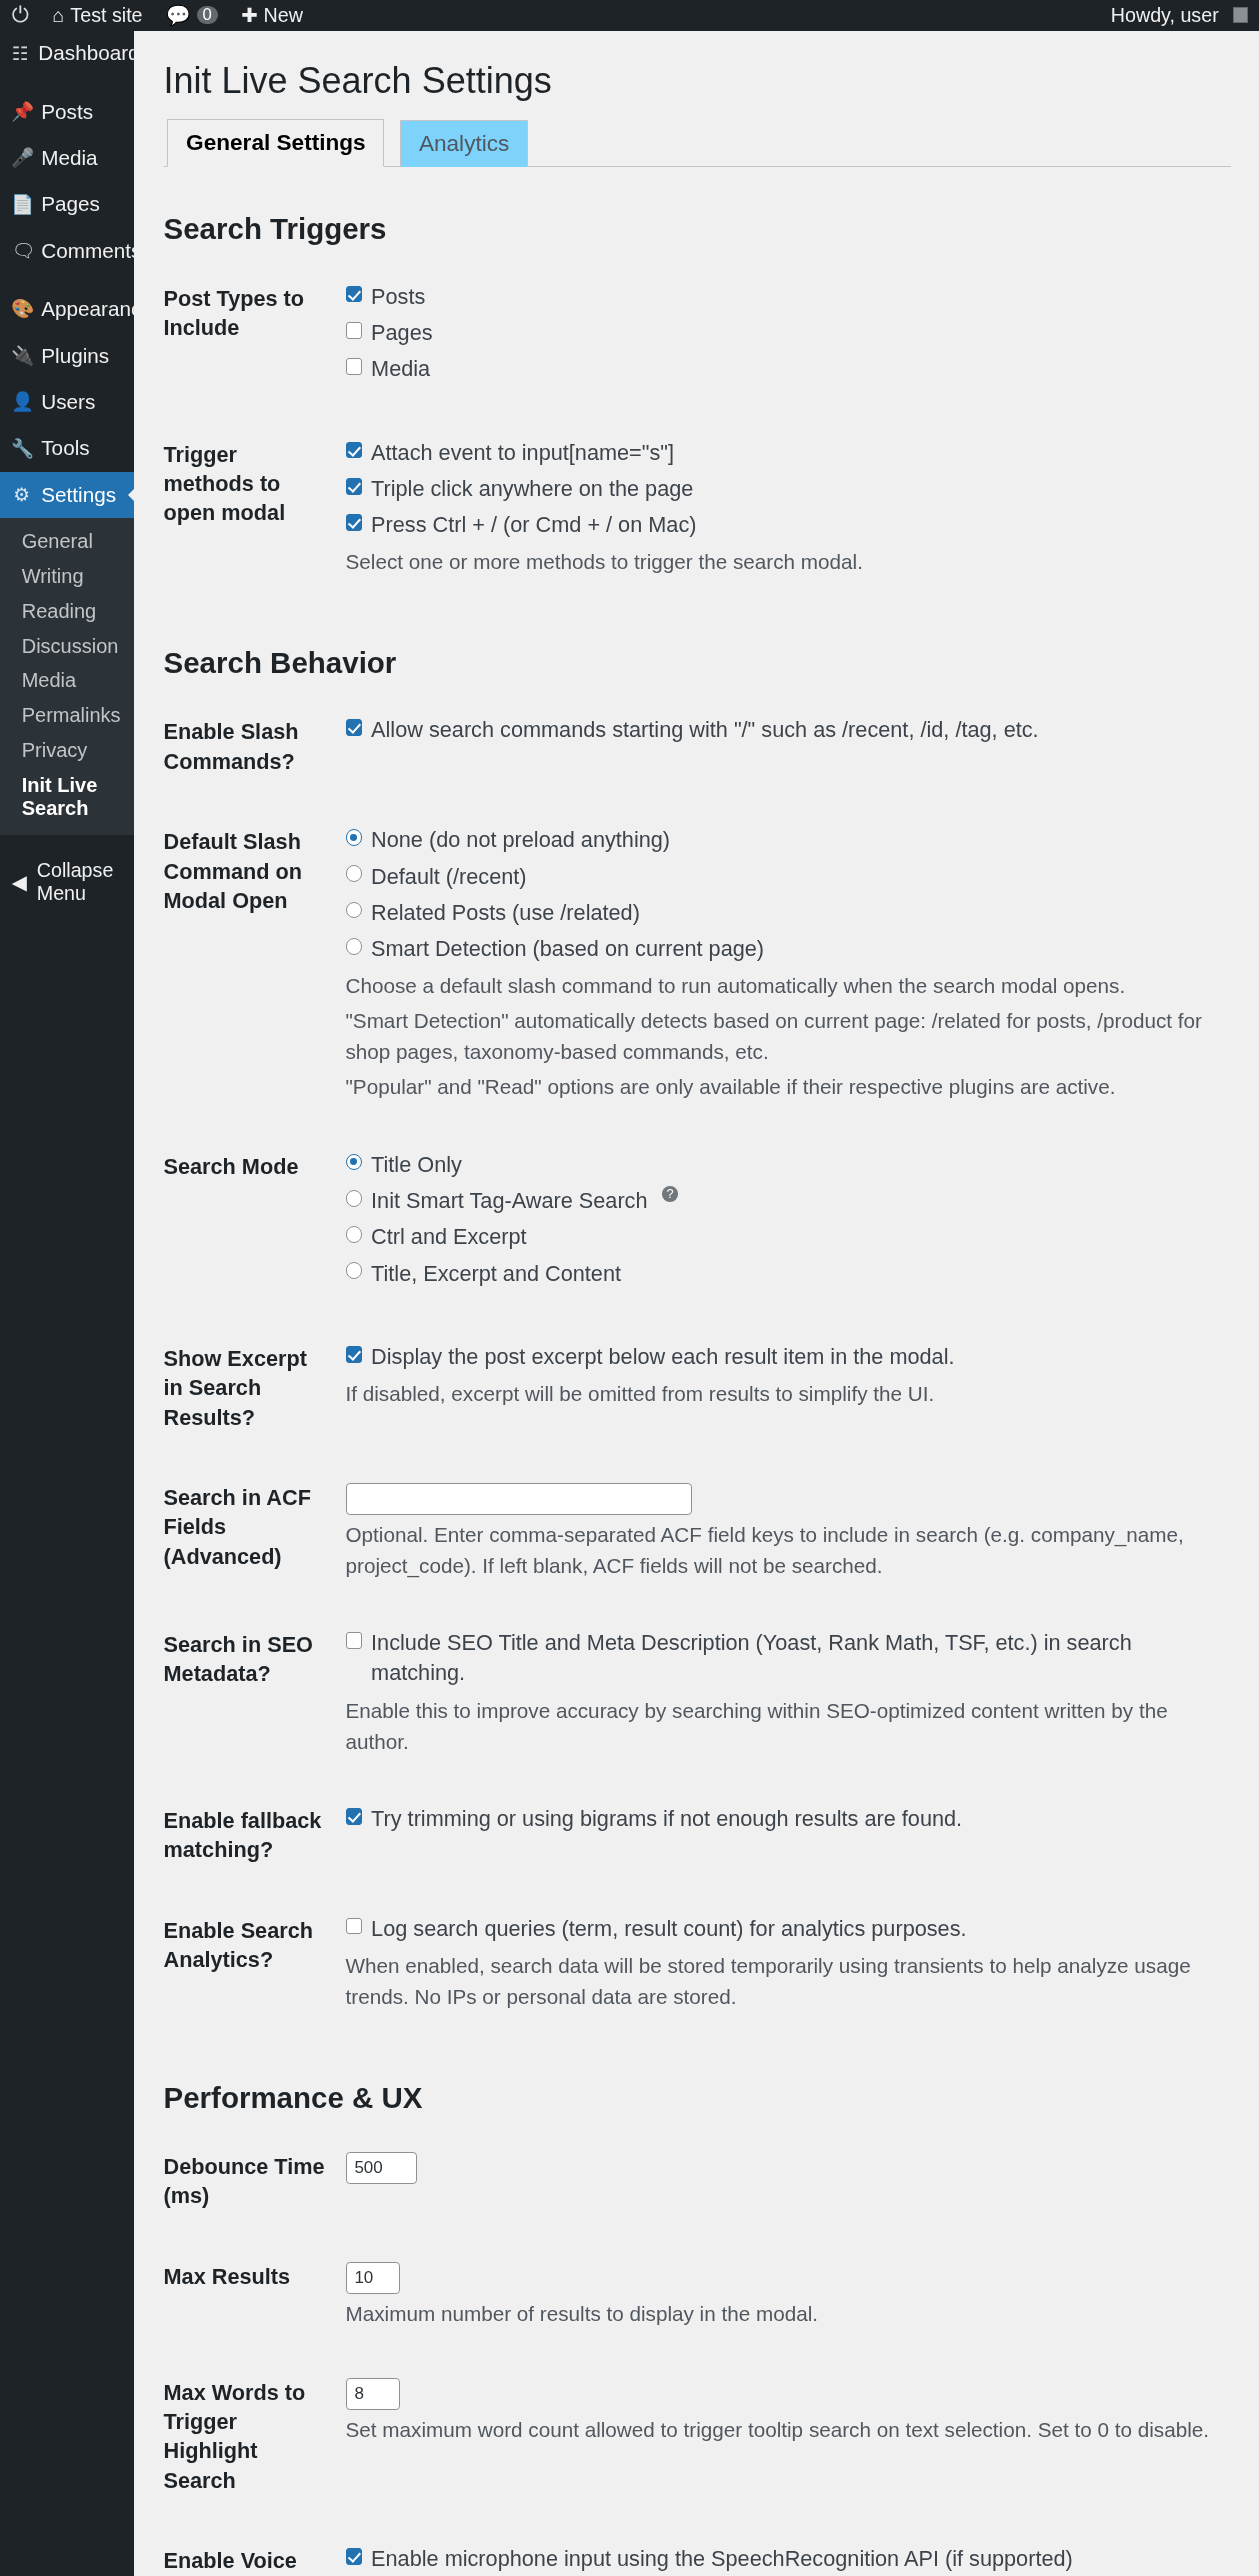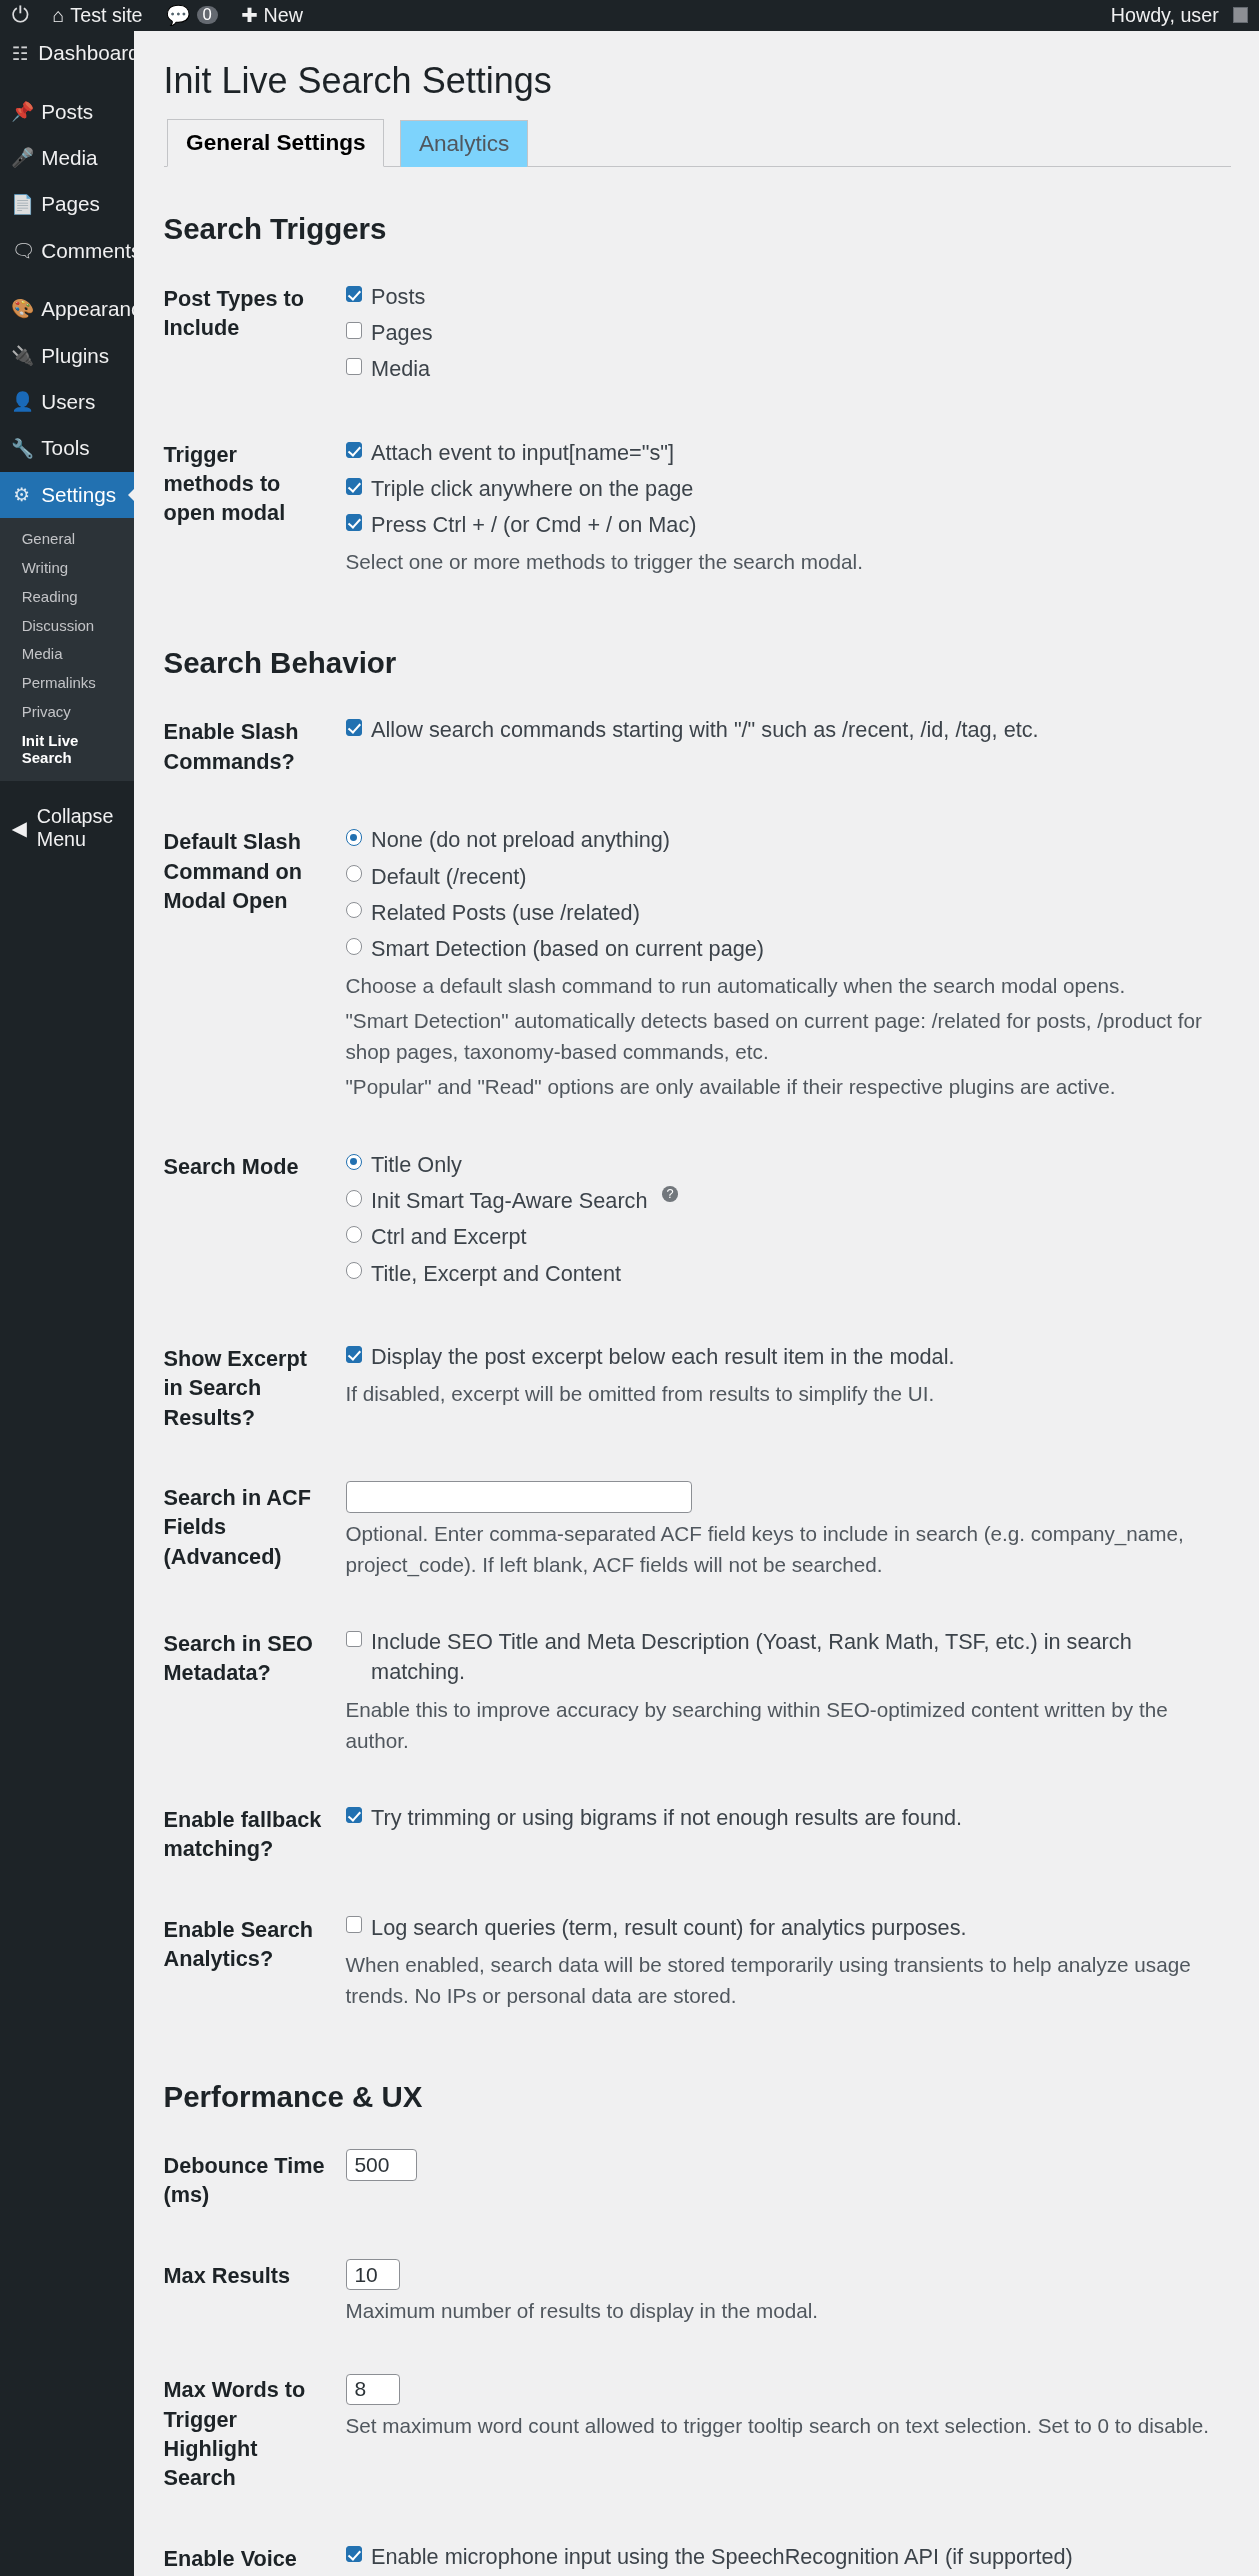--- a/index.html
+++ b/index.html
@@ -60,21 +60,21 @@
   #adminmenu .menu-item.current {
     background: #2271b1; color: #fff; position: relative;
   }
   #adminmenu .menu-item.current::after {
     content: ""; position: absolute; right: -1px; top: 50%; transform: translateY(-50%);
     border: 7.9px solid transparent; border-right-color: #f0f0f1;
   }
   #adminmenu .sep { height: 11.8px; }
   #adminmenu .submenu { background: #2c3338; padding: 5.9px 0 9.8px 0; }
   #adminmenu .submenu a {
-    display: block; padding: 5.9px 11.8px 5.9px 21.7px; color: #c3c4c7; font-size: 15px;
+    display: block; padding: 5.9px 11.8px 5.9px 21.7px; color: #c3c4c7; font-size: 20px;
   }
   #adminmenu .submenu a.current { color: #fff; font-weight: bold; }
   #adminmenu .collapse {
     display: flex; align-items: center; gap: 9.8px; padding: 11.8px; color: #f0f0f1; font-size: 19.7px;
   }
   
   #content {
     flex: 1 1 auto;
     background: #f0f0f1;
     padding: 15.7px 29.5px 0 29.5px;
@@ -126,21 +126,21 @@
     width: 16.7px; height: 16.7px; border: 1px solid #8c8f94; background: #fff;
     border-radius: 50%; flex: 0 0 16.7px; margin-top: 3.9px; position: relative;
   }
   .rb.checked { border-color: #2271b1; }
   .rb.checked::after {
     content: ""; position: absolute; left: 3.9px; top: 3.9px; width: 6.9px; height: 6.9px;
     background: #2271b1; border-radius: 50%;
   }
   input.txt {
     border: 1px solid #8c8f94; border-radius: 3.9px; background: #fff;
-    padding: 4.9px 7.9px; font-size: 21px; color: #2c3338; font-family: "Liberation Sans", sans-serif;
+    padding: 4.9px 7.9px; font-size: 17px; color: #2c3338; font-family: "Liberation Sans", sans-serif;
     height: 31.5px;
   }
   input.wide { width: 346px; }
   input.small { width: 71px; }
   input.xsmall { width: 54px; }
   .helpico {
     display: inline-flex; align-items: center; justify-content: center;
     width: 15.7px; height: 15.7px; border-radius: 50%; background: #72777c; color: #fff;
     font-size: 12.8px; margin-left: 5.9px; vertical-align: 1px;
   }

